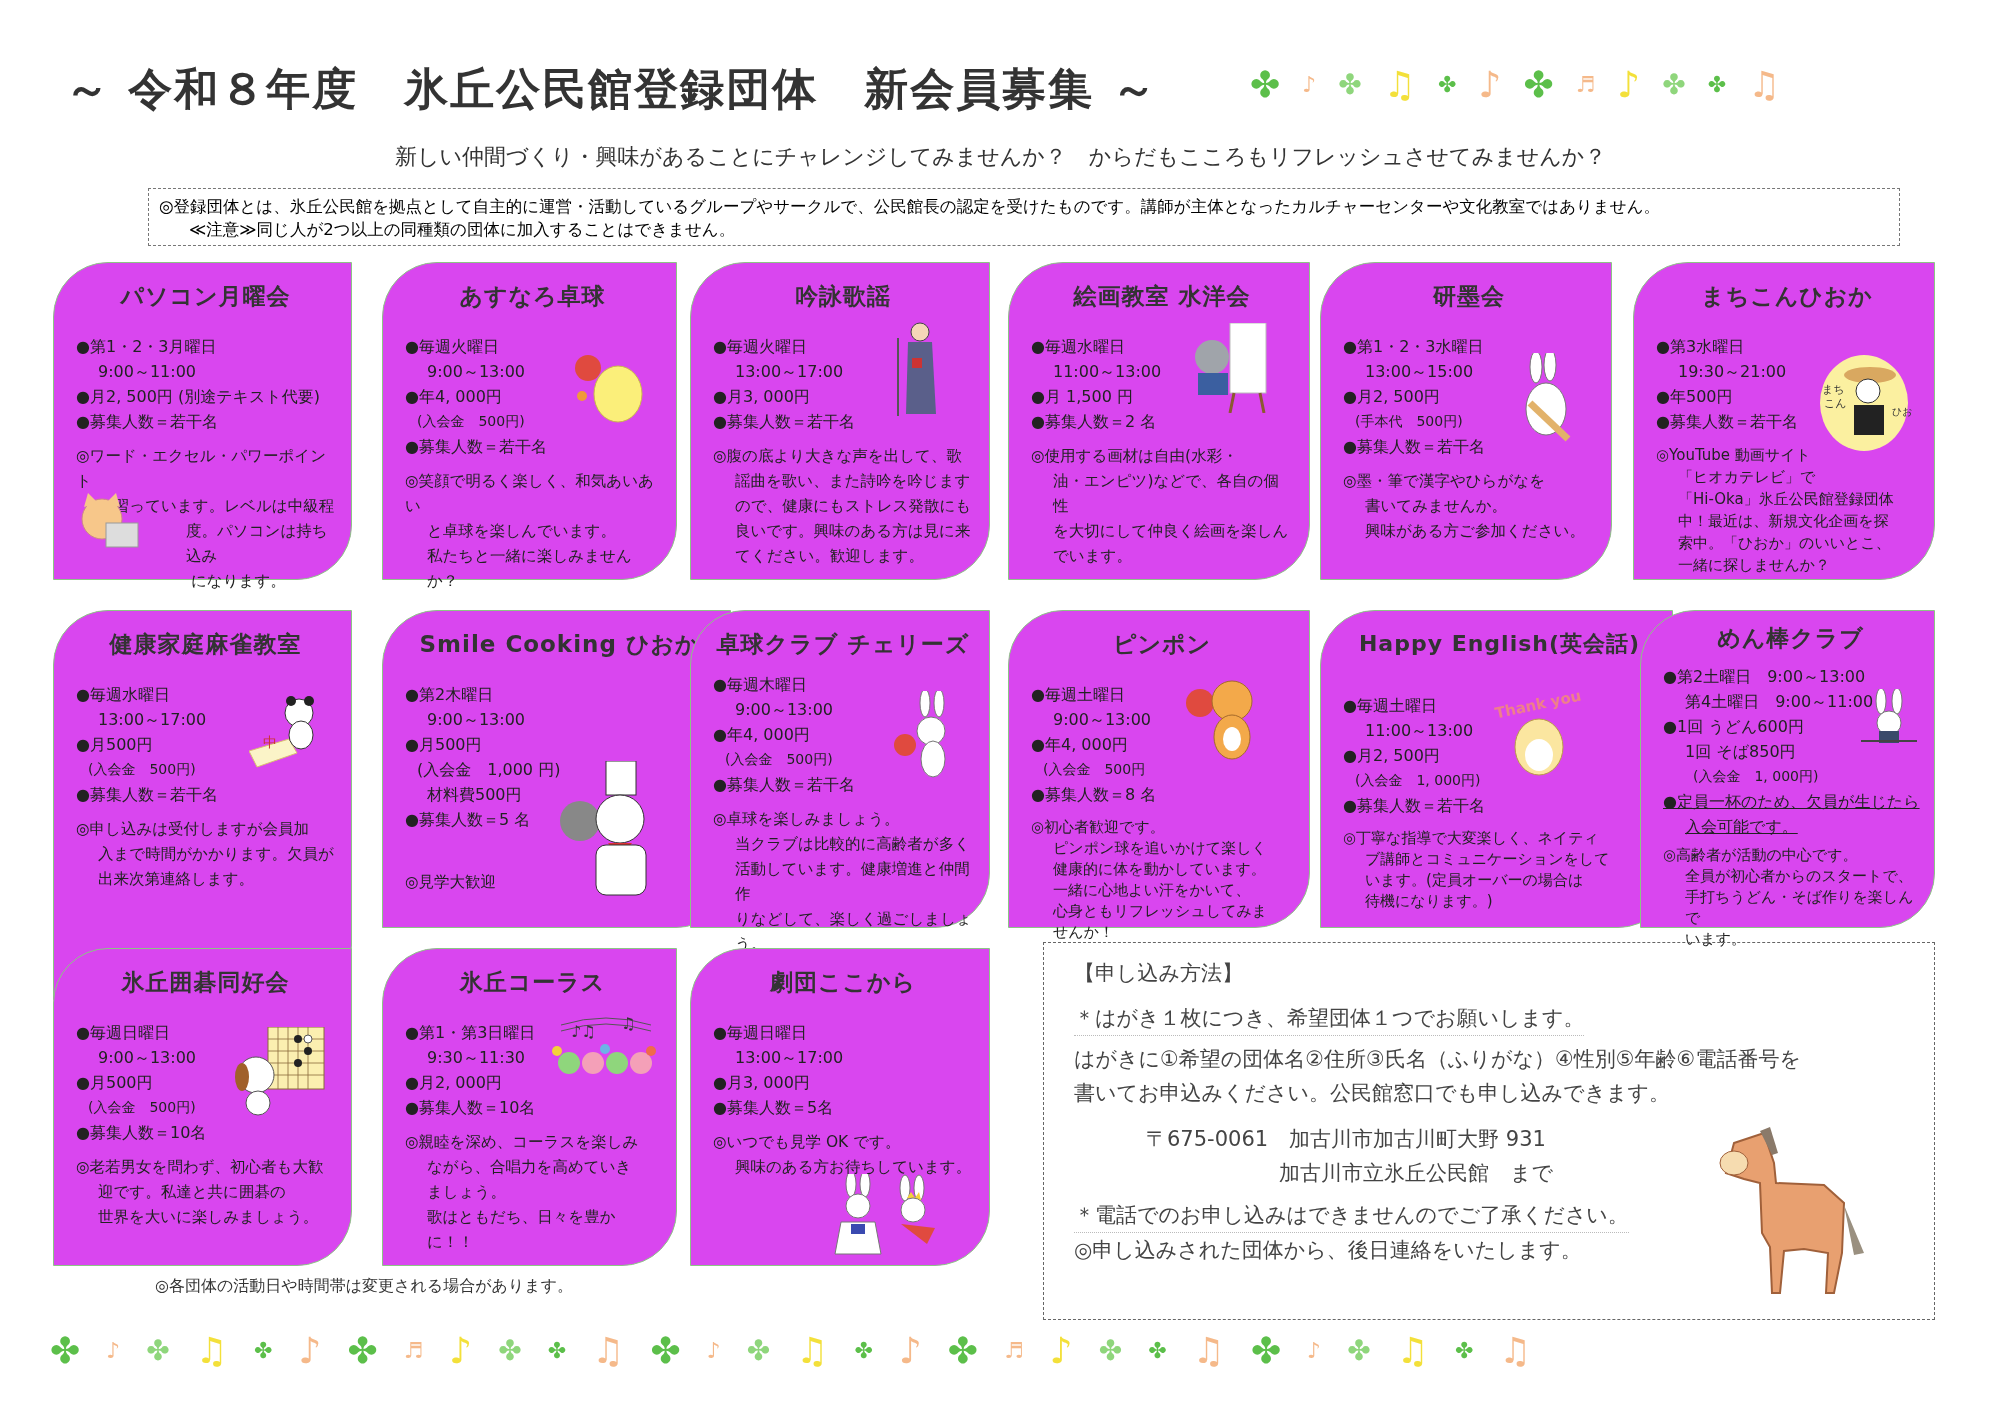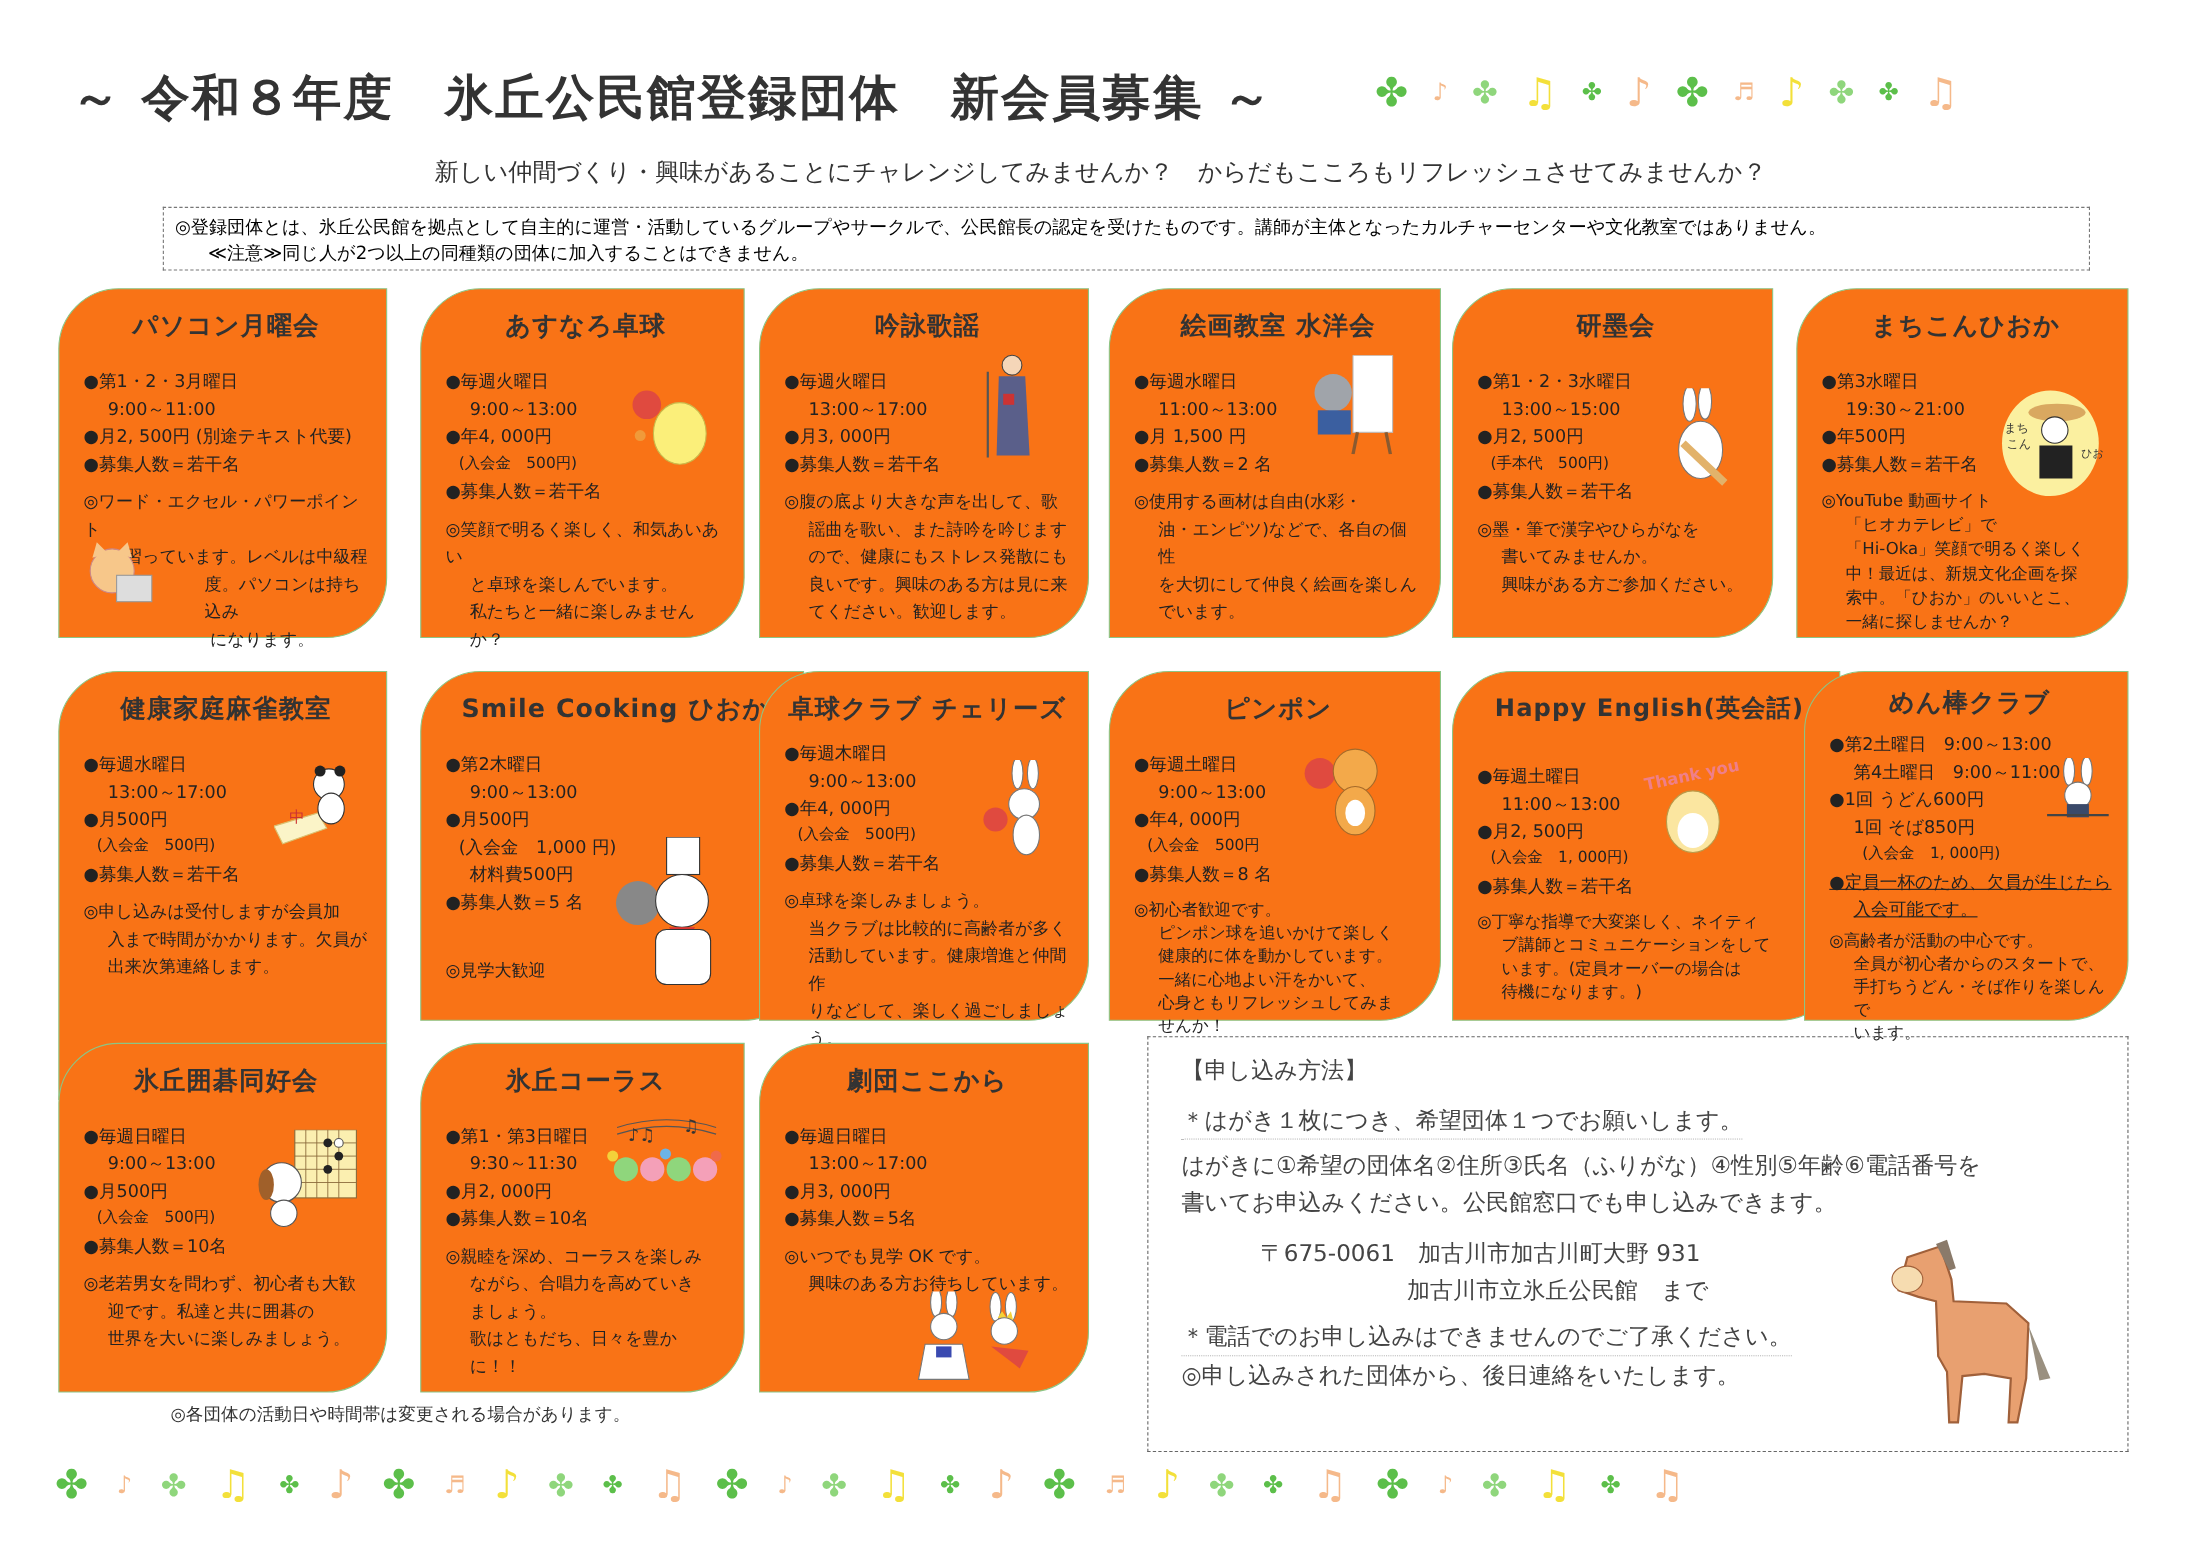--- a/index.html
+++ b/index.html
@@ -9,21 +9,21 @@
   .subtitle { position:absolute; left:395px; top:142px; font-size:22px; color:#333; white-space:nowrap; }
   .notice { position:absolute; left:148px; top:188px; width:1752px; height:58px; border:1.5px dashed #777; box-sizing:border-box; padding:6px 10px; font-size:16.5px; line-height:23px; color:#000000; }
   .notice .l2 { padding-left:30px; }
   .deco { position:absolute; display:flex; align-items:center; gap:22px; font-size:36px; }
   .deco span { display:inline-block; }
   .clover-d { color:#5cbf4a; }
   .clover-l { color:#8fd67c; font-size:28px; }
   .note-y { color:#f3e03a; }
   .note-o { color:#f5b98a; }
   .card { position:absolute; box-sizing:border-box; border:1.5px solid #8cc585;
-          border-top-left-radius:55px; border-bottom-right-radius:55px; background:#f97316; padding:18px 16px 10px 22px; }
+          border-top-left-radius:55px; border-bottom-right-radius:55px; background:#d946ef; padding:18px 16px 10px 22px; }
   .card h2 { margin:0 0 22px 0; text-align:center; font-size:23px; font-weight:bold; color:#333; letter-spacing:1px; }
   .card .line { font-size:16px; line-height:25px; white-space:nowrap; color:#222; }
   .card .line.indent { padding-left:22px; }
   .card .desc { margin-top:10px; font-size:15.5px; line-height:25px; color:#222; }
   .card .desc .cont { padding-left:22px; display:block; }
   .u { text-decoration:underline; }
   .illus { position:absolute; }
   .apply { position:absolute; left:1043px; top:942px; width:892px; height:378px; border:1.5px dashed #666; box-sizing:border-box; padding:16px 30px; color:#444; font-size:21px; }
   .apply .h { font-size:21px; margin-bottom:14px; }
   .apply .row { line-height:34px; white-space:nowrap; }
@@ -159,21 +159,21 @@
 
 <div class="card" style="left:1633px; top:262px; width:302px; height:318px;">
   <h2>まちこんひおか</h2>
   <div class="line">●第3水曜日</div>
   <div class="line indent">19:30～21:00</div>
   <div class="line">●年500円</div>
   <div class="line">●募集人数＝若干名</div>
   <div class="desc" style="font-size:15px; line-height:22px">
     <span>◎YouTube 動画サイト</span>
     <span class="cont">「ヒオカテレビ」で</span>
-    <span class="cont">「Hi-Oka」笑顔で明るく楽しく</span>
+    <span class="cont">「Hi-Oka」氷丘公民館登録団体</span>
     <span class="cont">中！最近は、新規文化企画を探</span>
     <span class="cont">索中。「ひおか」のいいとこ、</span>
     <span class="cont">一緒に探しませんか？</span>
   </div>
   <svg class="illus" style="left:180px; top:90px;" width="100" height="100" viewBox="0 0 100 100">
     <ellipse cx="50" cy="50" rx="44" ry="48" fill="#fbf0a0"></ellipse>
     <ellipse cx="56" cy="22" rx="26" ry="8" fill="#d9a860"></ellipse>
     <circle cx="54" cy="38" r="12" fill="#fff" stroke="#333"></circle>
     <rect x="40" y="52" width="30" height="30" fill="#222"></rect>
     <text x="8" y="40" font-size="11" fill="#333">まち</text>

